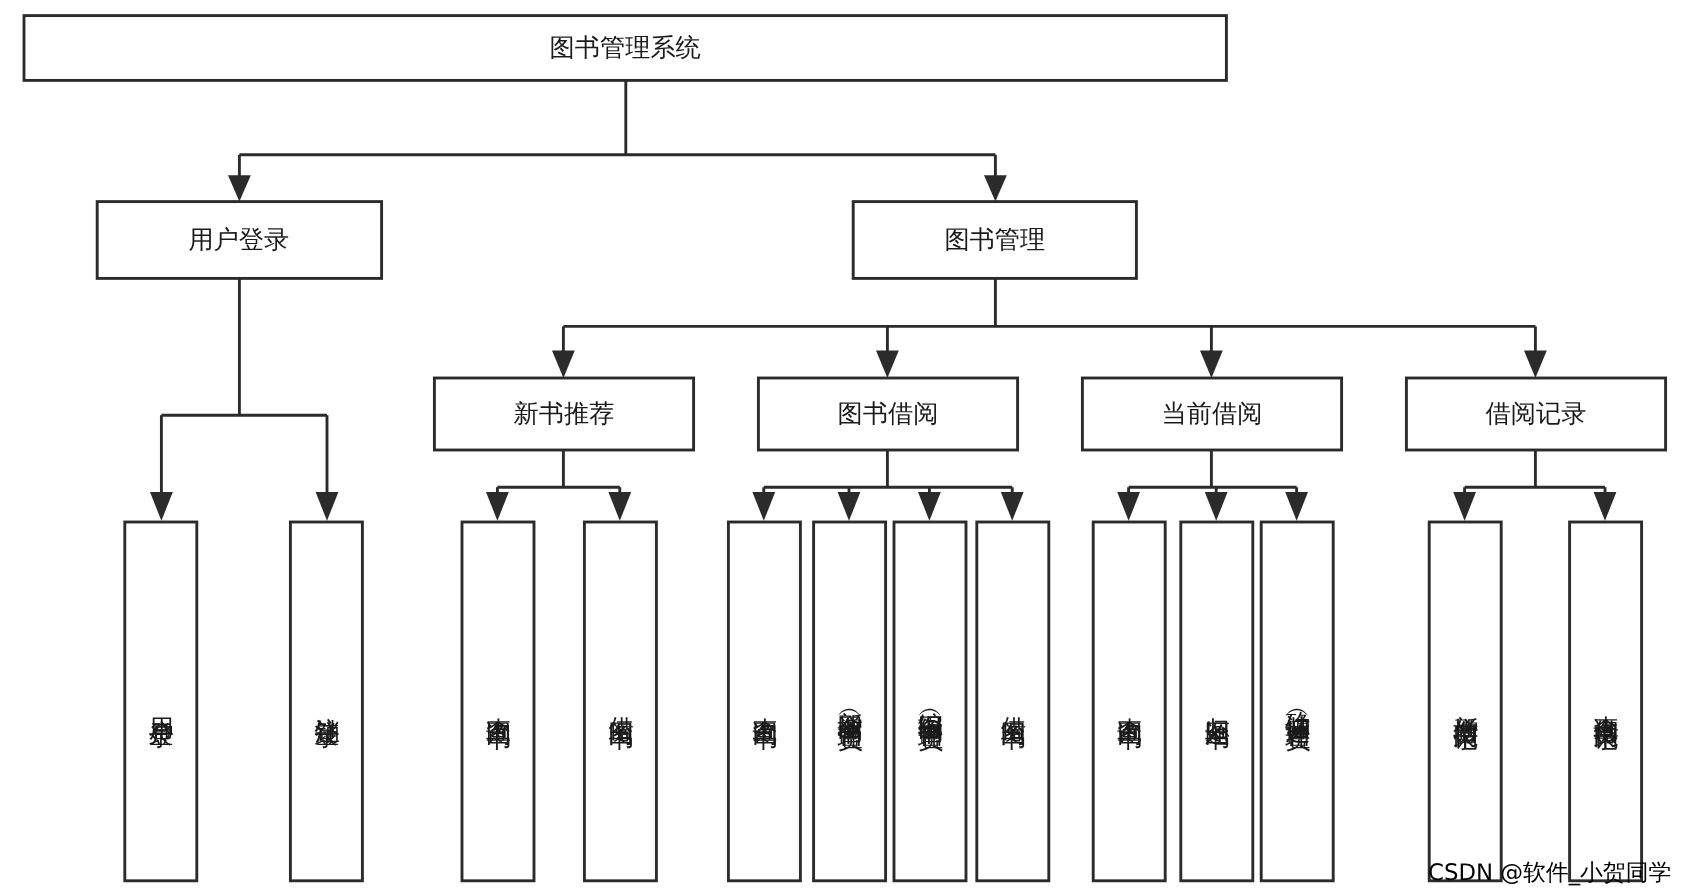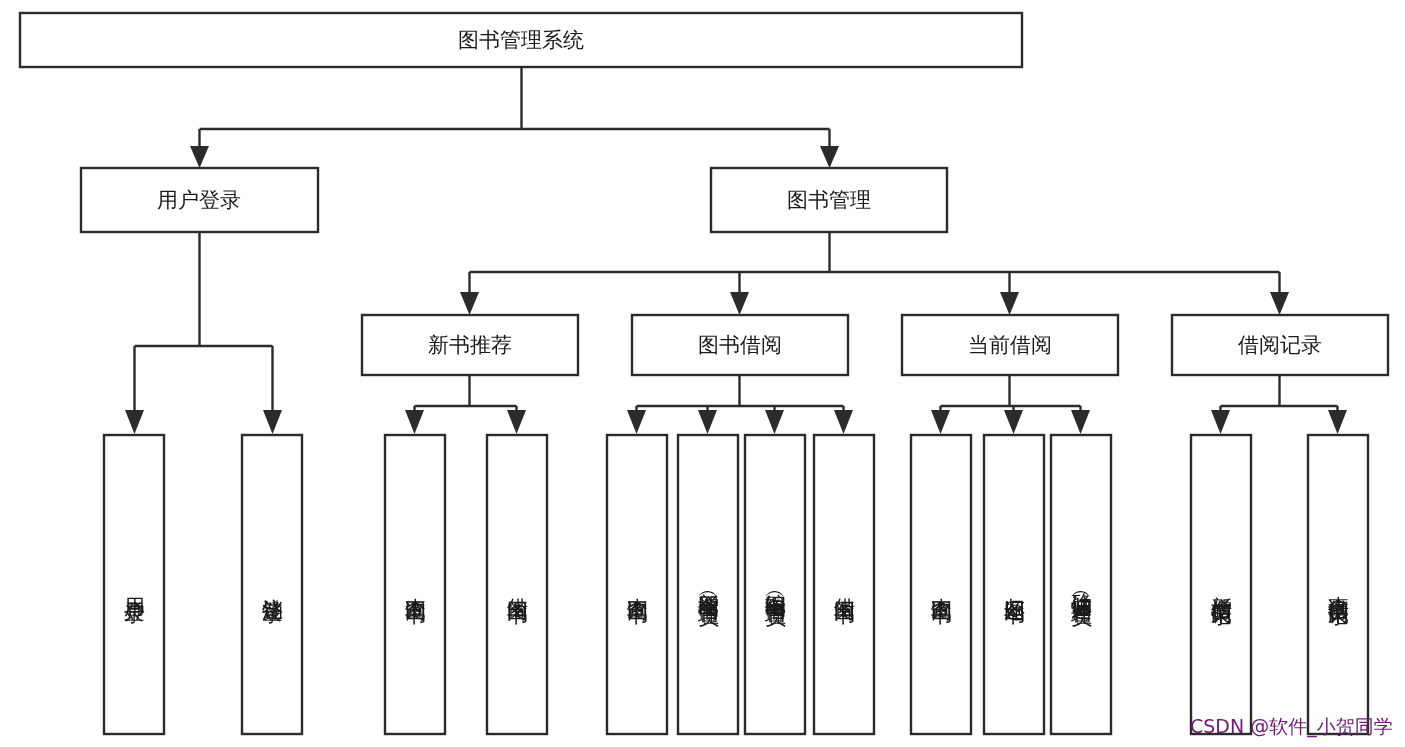--- a/index.html
+++ b/index.html
@@ -62,21 +62,21 @@
     align-items: center;
     justify-content: center;
     white-space: nowrap;
     text-align: center;
     pointer-events: none;
   }
   .watermark {
     position: absolute;
     font-family: "DejaVu Sans", "Liberation Sans", sans-serif;
     font-size: 19px;
-    color: #701a75;
+    color: #000000;
     white-space: nowrap;
     left: 1190px;
     top: 714px;
   }
 </style>
 </head>
 <body>
 
 <div id="diagram-root">
 

